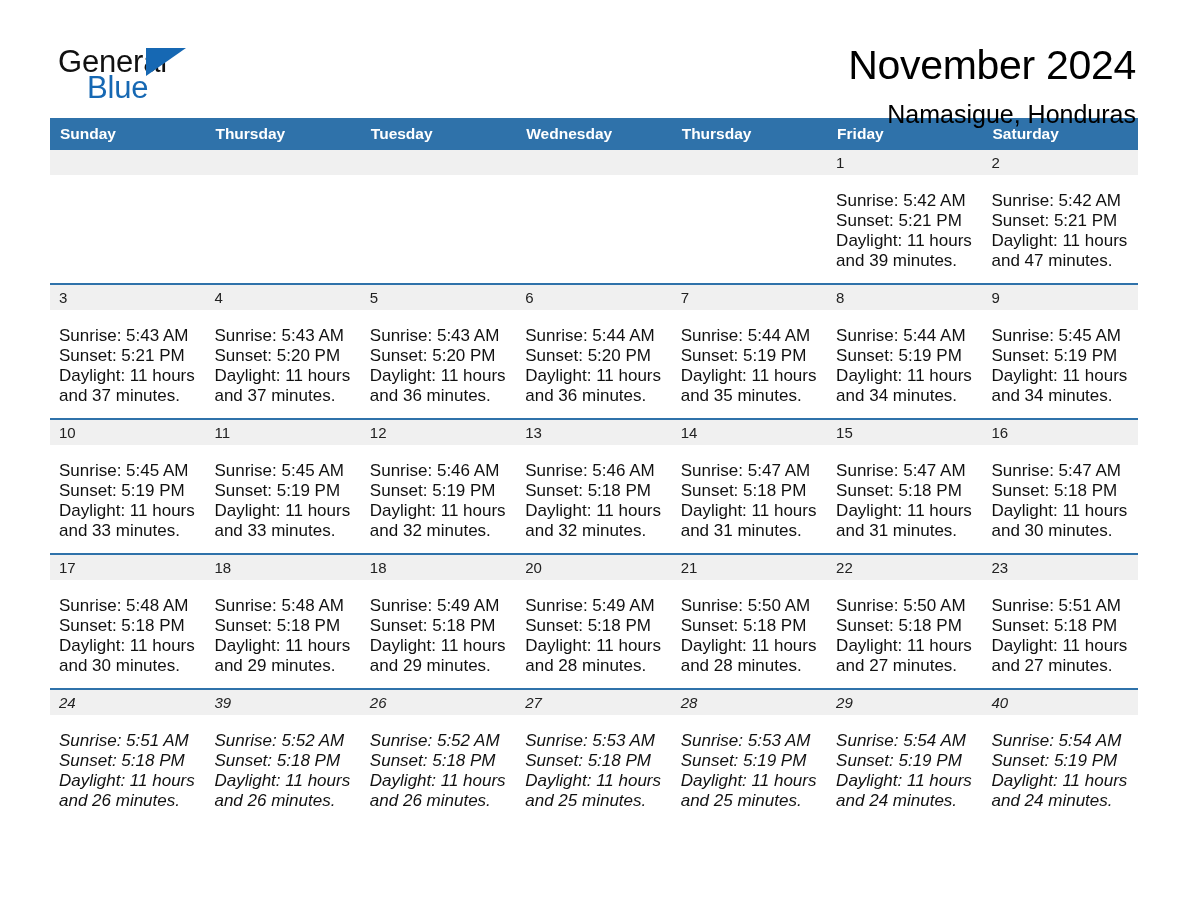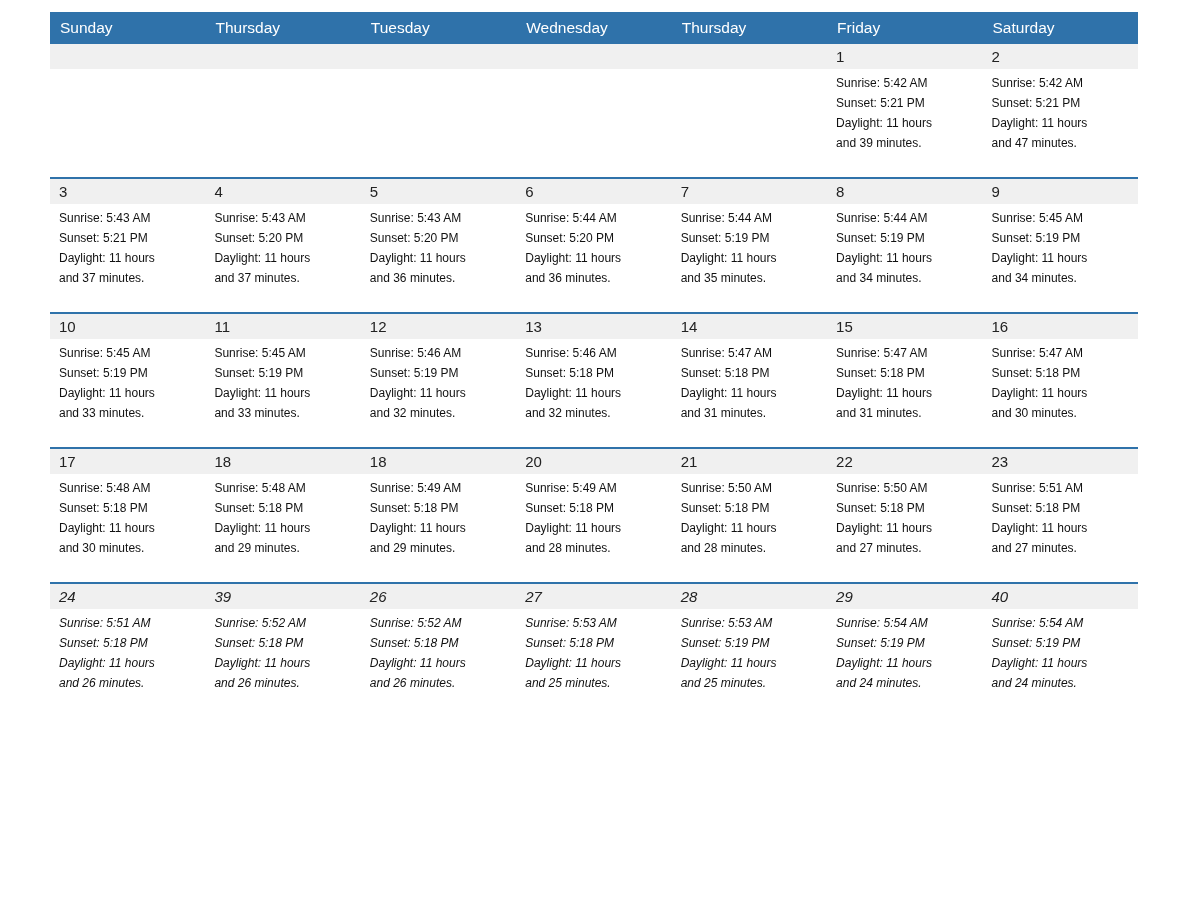--- a/index.html
+++ b/index.html
@@ -93,21 +93,21 @@
   .calendar {
     width: 1088px;
     margin-top: 12px;
     border-collapse: collapse;
     table-layout: fixed;
   }
   .calendar th {
     background: #2f72aa;
     color: #ffffff;
     font-size: 15.5px;
-    font-weight: normal;
+    font-weight: bold;
     text-align: left;
     padding: 7px 0 7px 10px;
     height: 17px;
     vertical-align: middle;
     border: none;
   }
 
   .calendar td {
     width: 155.43px;
     vertical-align: top;
@@ -133,34 +133,48 @@
     line-height: 15px;
     color: #222222;
     padding: 5px 0 5px 9px;
     min-height: 15px;
   }
   .cell.empty .daynum {
     background: #f0f0f0;
     color: transparent;
   }
   .details {
-    padding: 4px 7px 0 9px;
-    font-size: 12px;
+    padding: 16px 7px 0 9px;
+    font-size: 17px;
     line-height: 20px;
     color: #111111;
   }
   .details div {
     white-space: nowrap;
   }
 </style>
 </head>
 <body>
 
 <div class="page">
 
+  <div class="masthead">
+
+    <div class="logo">
+      <span class="logo-general">General</span>
+      <span class="logo-triangle"></span>
+      <span class="logo-blue">Blue</span>
+    </div>
+
+    <div class="titleblock">
+      <h1 class="month-title">November 2024</h1>
+      <div class="location">Namasigue, Honduras</div>
+    </div>
+
+  </div>
 
   <table class="calendar">
     <thead>
       <tr>
         <th>Sunday</th>
         <th>Thursday</th>
         <th>Tuesday</th>
         <th>Wednesday</th>
         <th>Thursday</th>
         <th>Friday</th>

